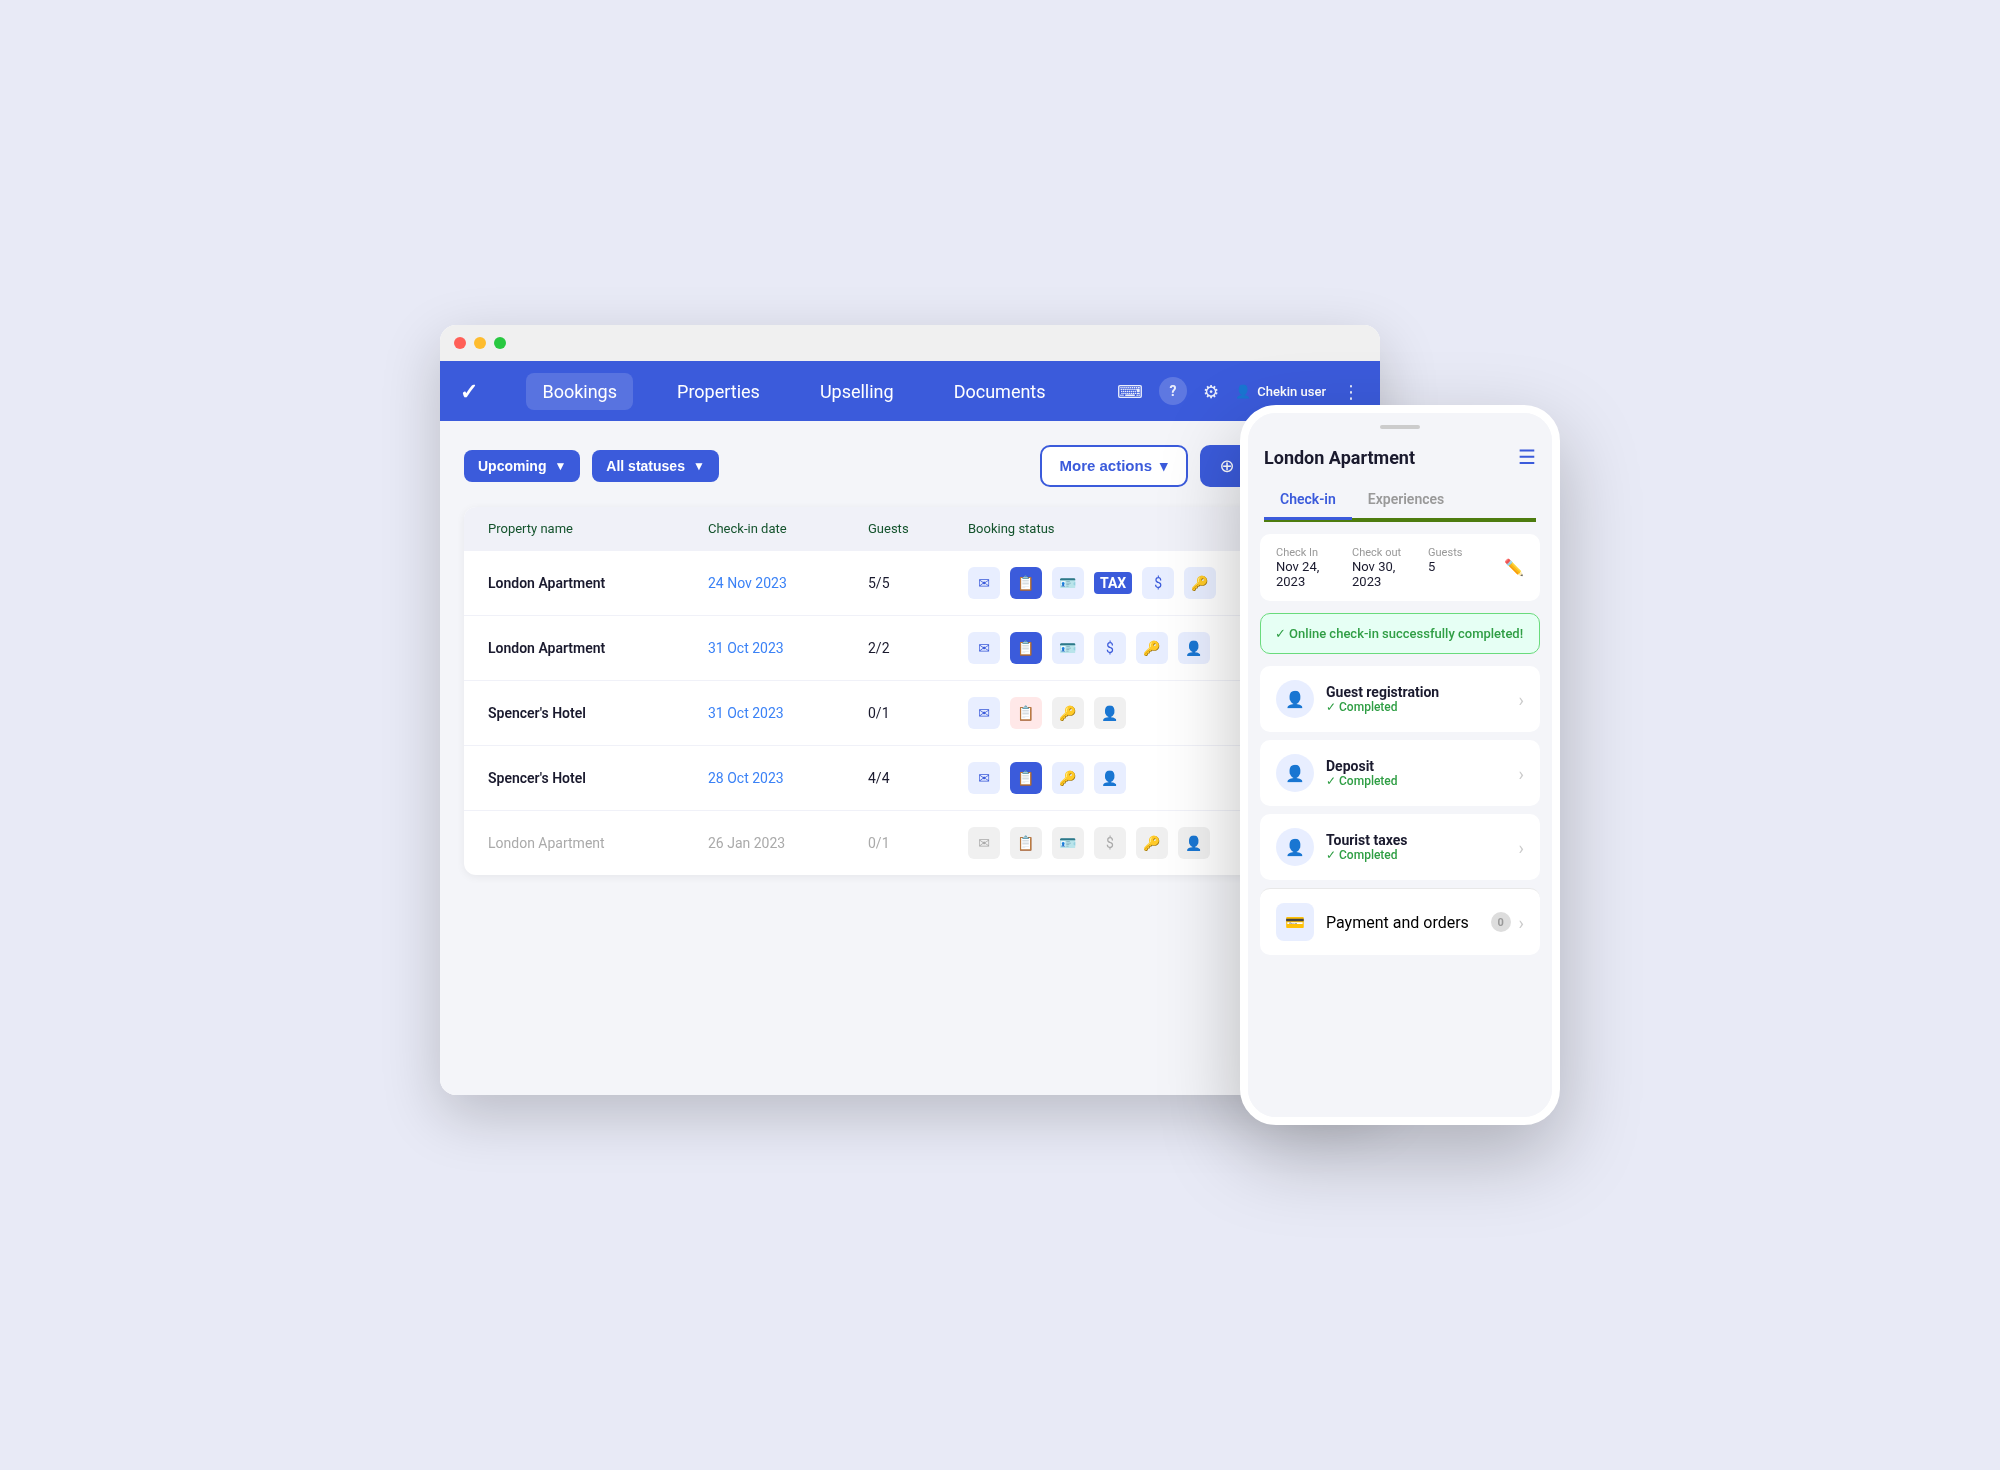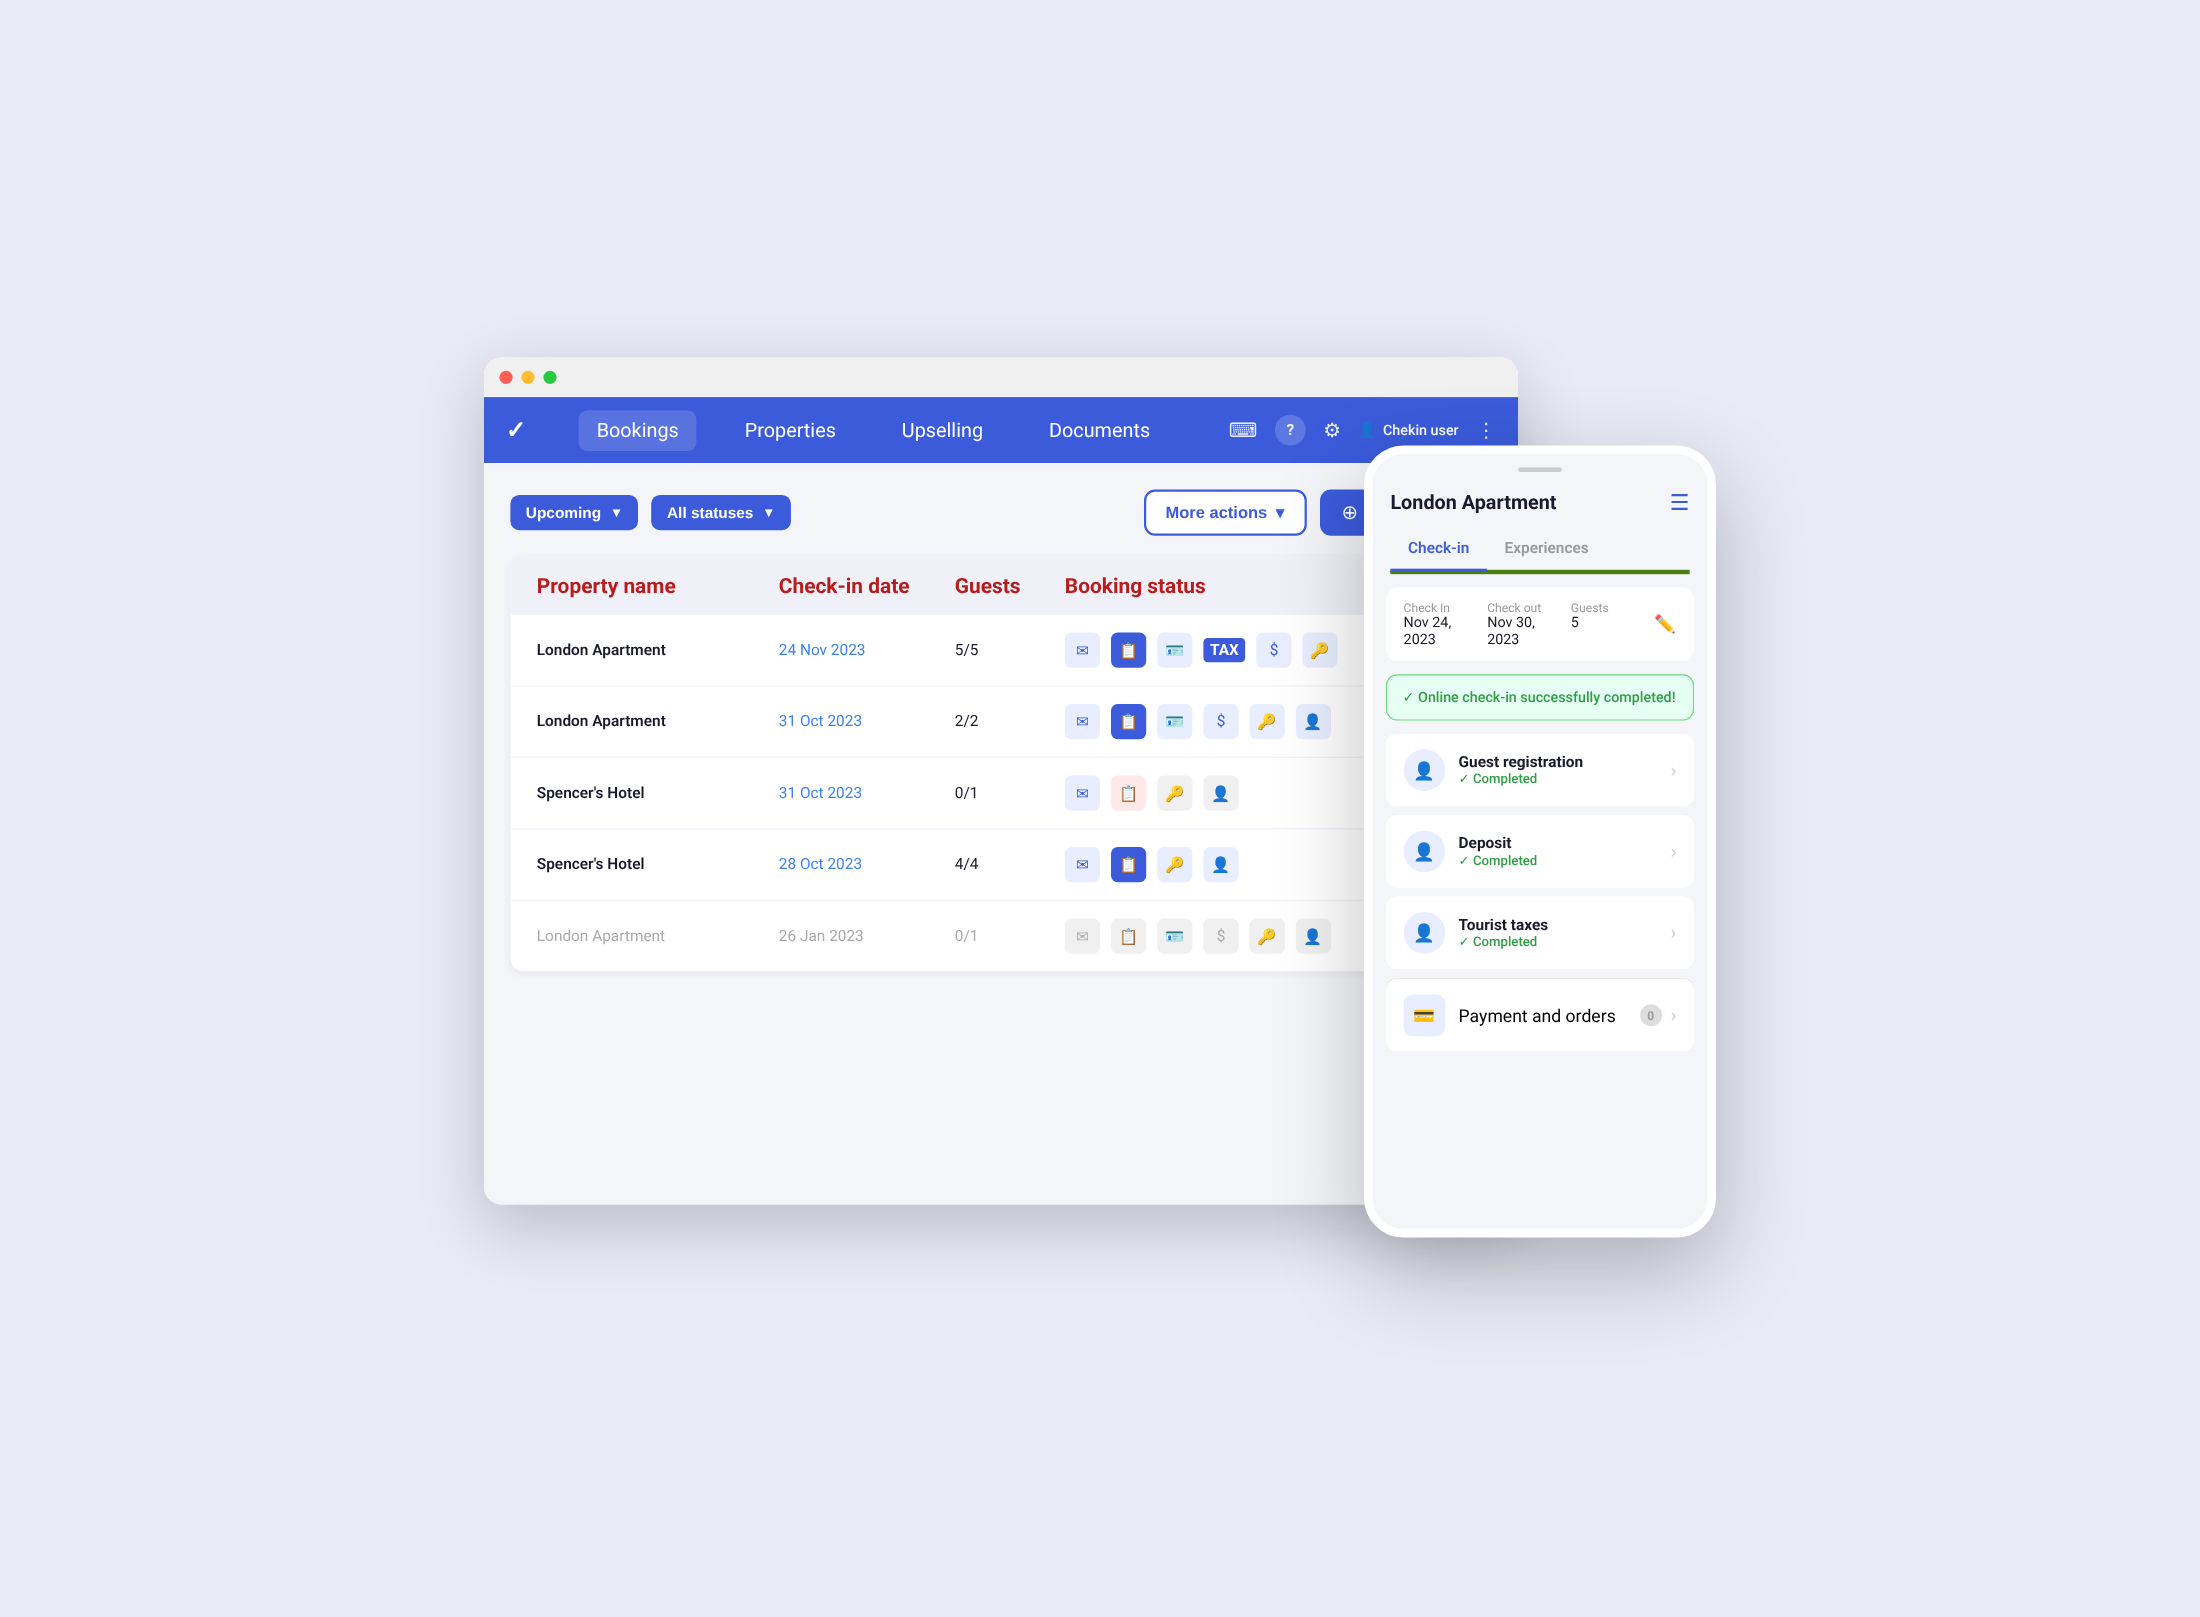--- a/index.html
+++ b/index.html
@@ -134,21 +134,21 @@
     }
 
     .toolbar-right {
       margin-left: auto;
       display: flex;
       gap: 12px;
     }
 
     .more-actions-btn {
       display: flex;
-      align-items: center;
+      align-items: flex-start;
       gap: 8px;
       background: #fff;
       color: #3b5bdb;
       border: 2px solid #3b5bdb;
       border-radius: 10px;
       padding: 10px 18px;
       font-size: 15px;
       font-weight: 600;
       cursor: pointer;
     }
@@ -176,23 +176,23 @@
     }
 
     .table-header {
       display: grid;
       grid-template-columns: 220px 160px 100px 1fr;
       padding: 14px 24px;
       background: #f0f1f8;
     }
 
     .th {
-      font-size: 19px;
-      color: #b91c1c;
-      font-weight: 700;
+      font-size: 13px;
+      color: #14532d;
+      font-weight: 400;
     }
 
     .table-row {
       display: grid;
       grid-template-columns: 220px 160px 100px 1fr;
       padding: 16px 24px;
       border-top: 1px solid #f0f1f8;
       align-items: center;
     }
 

